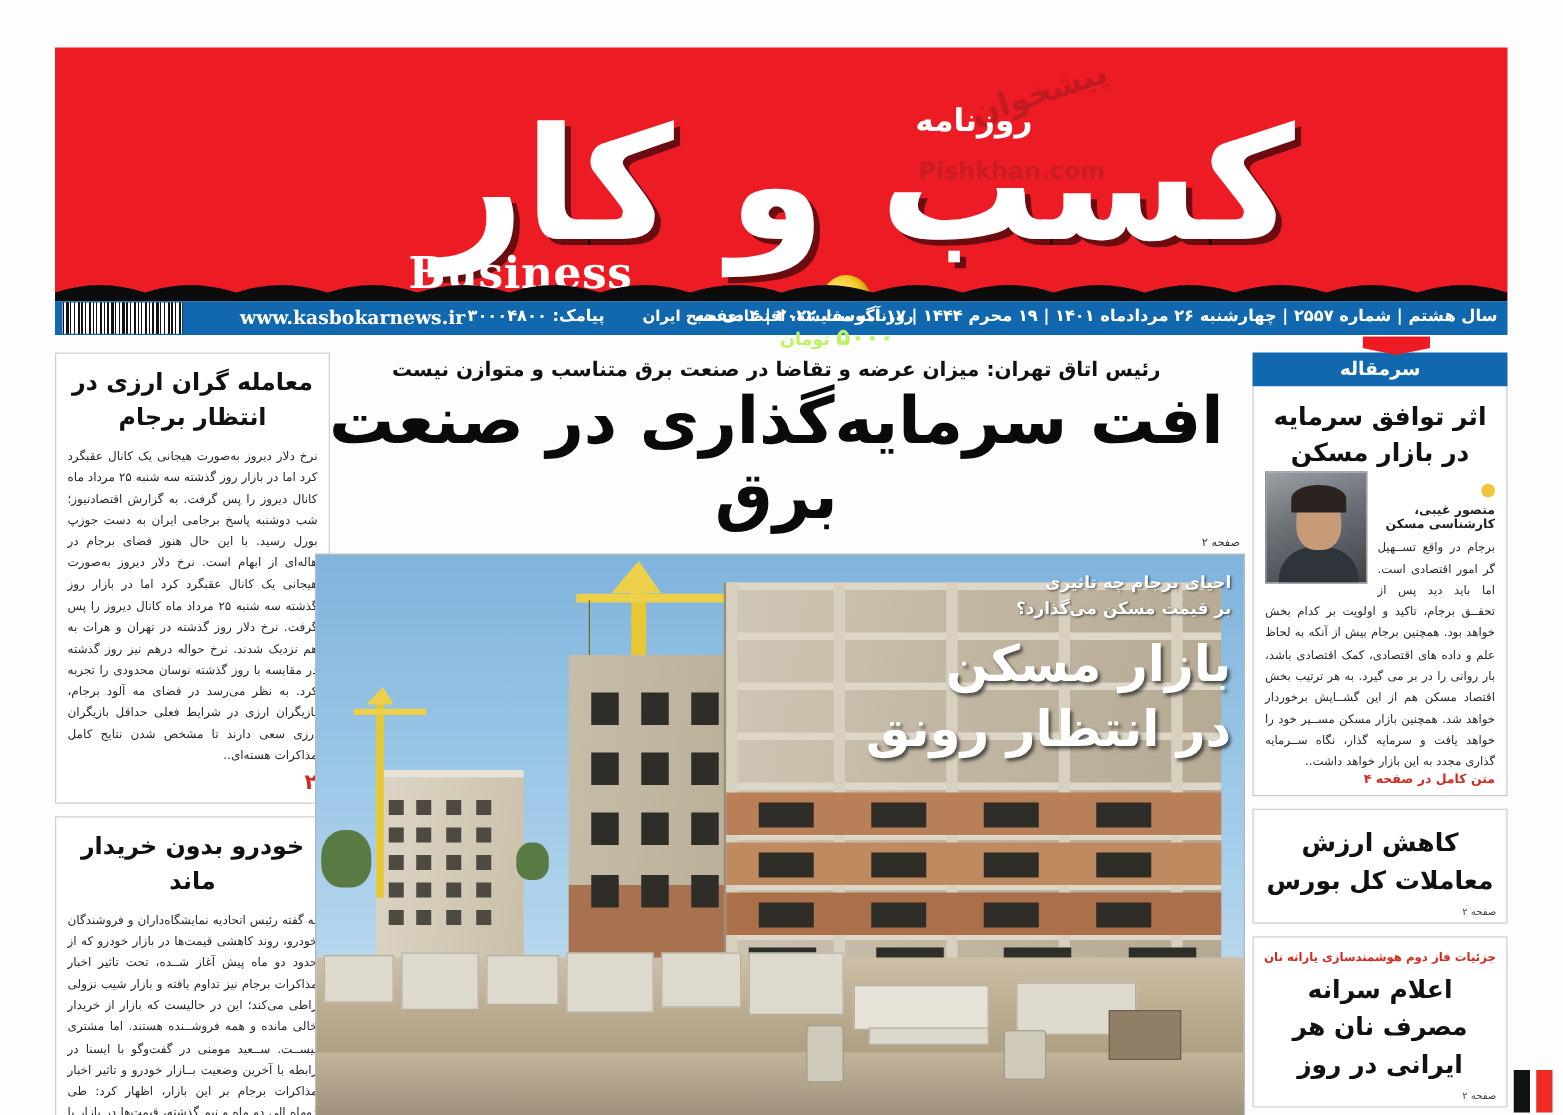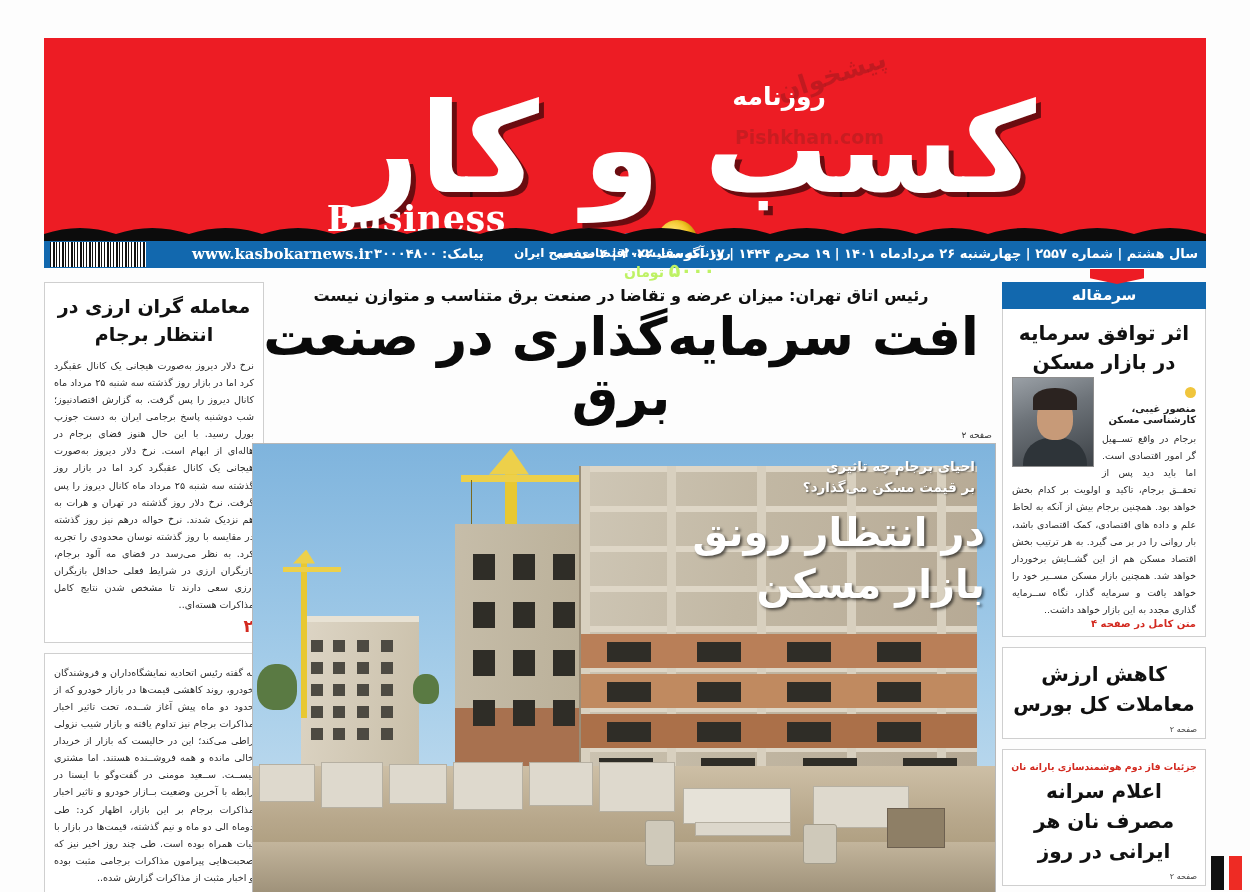--- a/index.html
+++ b/index.html
@@ -157,21 +157,21 @@
   .win { position: absolute; background: #4d4a42; }
   .win-dk { position: absolute; background: #2f2d27; }
   .crane-mast { position: absolute; background: #e8c832; }
   .crane-jib { position: absolute; background: #edd04a; }
   .crane-line { position: absolute; width: 1px; background: #7a6a20; }
   .block-stack { position: absolute; background: #ded9cd; border: 1px solid #b6b0a2; }
   .tree { position: absolute; border-radius: 45% 45% 40% 40%; background: #5a7a43; }
   .pipe { position: absolute; background: #cfc9ba; border: 1px solid #a49d8c; border-radius: 3px; }
 
   .ph-kicker {
-    position: absolute; right: 20px; top: 12px; text-align: right;
+    position: absolute; right: 10px; top: 12px; text-align: right;
     color: #ffffff; font-size: 13.5px; font-weight: bold; line-height: 1.6;
     text-shadow: 1px 1px 2px rgba(0,0,0,0.65);
   }
   .ph-head {
     position: absolute; right: 10px; top: 62px; text-align: right;
     color: #ffffff; font-size: 40px; font-weight: bold; line-height: 1.3;
     text-shadow: 2px 2px 3px rgba(0,0,0,0.6);
     white-space: nowrap;
   }
 
@@ -248,20 +248,21 @@
 
   <div class="col-left">
 
     <div class="side-box">
       <div class="side-title">معامله گران ارزی در انتظار برجام</div>
       <div class="side-body">نرخ دلار دیروز به‌صورت هیجانی یک کانال عقبگرد کرد اما در بازار روز گذشته سه شنبه ۲۵ مرداد ماه کانال دیروز را پس گرفت. به گزارش اقتصادنیوز؛ شب دوشنبه پاسخ برجامی ایران به دست جوزپ بورل رسید. با این حال هنوز فضای برجام در هاله‌ای از ابهام است. نرخ دلار دیروز به‌صورت هیجانی یک کانال عقبگرد کرد اما در بازار روز گذشته سه شنبه ۲۵ مرداد ماه کانال دیروز را پس گرفت. نرخ دلار روز گذشته در تهران و هرات به هم نزدیک شدند. نرخ حواله درهم نیز روز گذشته در مقایسه با روز گذشته نوسان محدودی را تجربه کرد. به نظر می‌رسد در فضای مه آلود برجام، بازیگران ارزی در شرایط فعلی حداقل بازیگران ارزی سعی دارند تا مشخص شدن نتایج کامل مذاکرات هسته‌ای..</div>
       <div class="pg-num">۲</div>
     </div>
 
     <div class="side-box">
+      <div class="side-title">خودرو بدون خریدار ماند</div>
       <div class="side-body">به گفته رئیس اتحادیه نمایشگاه‌داران و فروشندگان خودرو، روند کاهشی قیمت‌ها در بازار خودرو که از حدود دو ماه پیش آغاز شــده، تحت تاثیر اخبار مذاکرات برجام نیز تداوم یافته و بازار شیب نزولی راطی می‌کند؛ این در حالیست که بازار از خریدار خالی مانده و همه فروشــنده هستند. اما مشتری نیســت. ســعید مومنی در گفت‌وگو با ایسنا در رابطه با آخرین وضعیت بــازار خودرو و تاثیر اخبار مذاکرات برجام بر این بازار، اظهار کرد: طی دوماه الی دو ماه و نیم گذشته، قیمت‌ها در بازار با ثبات همراه بوده است. طی چند روز اخیر نیز که صحبت‌هایی پیرامون مذاکرات برجامی مثبت بوده و اخبار مثبت از مذاکرات گزارش شده..</div>
 
     </div>
 
   </div>
 
   <div class="col-main">
 
     <div class="kicker">رئیس اتاق تهران: میزان عرضه و تقاضا در صنعت برق متناسب و متوازن نیست</div>
     <div class="head-main">افت سرمایه‌گذاری در صنعت برق</div>
@@ -376,22 +377,22 @@
       <div class="block-stack" style="left:560px;bottom:66px;width:96px;height:42px;"></div>
       <div class="pipe" style="left:392px;bottom:28px;width:30px;height:46px;"></div>
       <div class="pipe" style="left:550px;bottom:30px;width:34px;height:40px;"></div>
       <div class="block-stack" style="left:634px;bottom:46px;width:58px;height:40px;background:#8e7f66;border-color:#6d6050;"></div>
 
       <div class="ph-kicker">
         <div>احیای برجام چه تاثیری</div>
         <div>بر قیمت مسکن می‌گذارد؟</div>
       </div>
       <div class="ph-head">
+        <div>بازار مسکن</div>
         <div>در انتظار رونق</div>
-        <div>بازار مسکن</div>
       </div>
     </div>
 
   </div>
 
   <div class="col-right">
 
     <div class="sarmaghale-tab">
       <div class="tab-red"></div>
       <span>سرمقاله</span>

